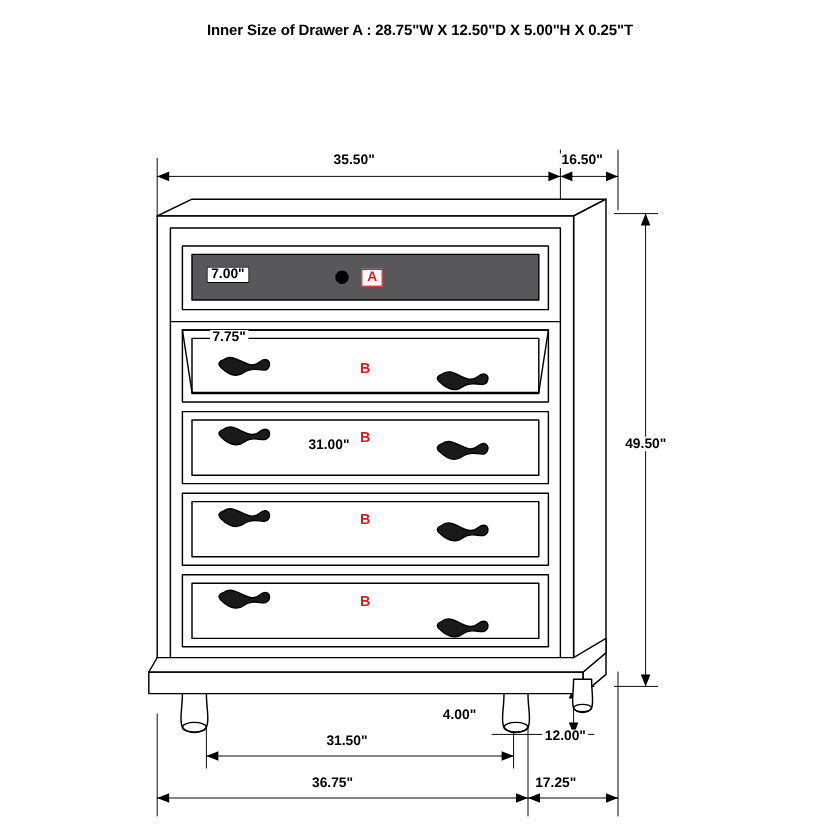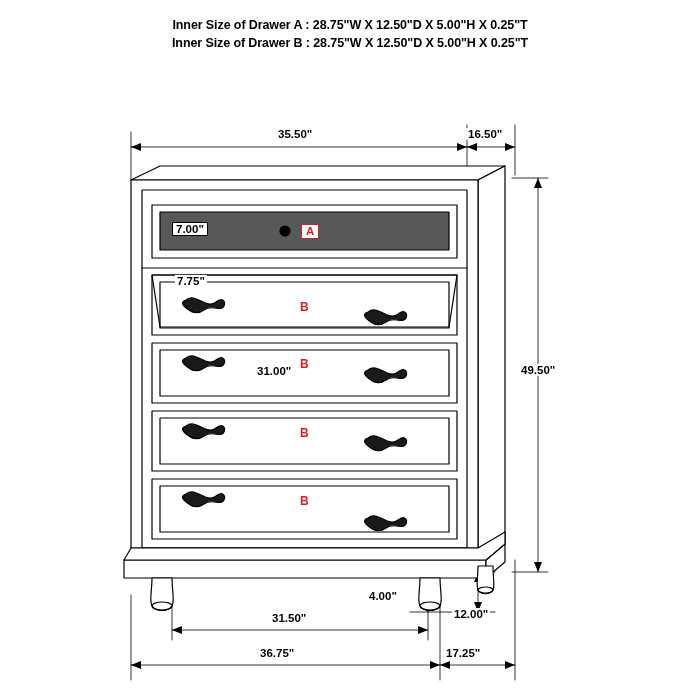--- a/index.html
+++ b/index.html
@@ -66,21 +66,20 @@
     font-size: 11.5px;
     line-height: 13px;
   }
 </style>
 </head>
 <body>
 
 <div id="stage">
 
   <div class="note l1">Inner Size of Drawer A : 28.75"W X 12.50"D X 5.00"H X  0.25"T</div>
-  <div class="note l2">Inner Size of Drawer B : 28.75"W X 12.50"D X 5.00"H X  0.25"T</div>
 
   <svg id="drawing" width="700" height="700" viewBox="0 0 700 700">
     <g fill="none" stroke="#000" stroke-width="1.2" stroke-linejoin="round" stroke-linecap="round">
 
       <g stroke-width="0.8">
 
         <line x1="131" y1="132" x2="131" y2="180"></line>
         <line x1="467" y1="125" x2="467" y2="185"></line>
         <line x1="515" y1="125" x2="515" y2="175"></line>
 

